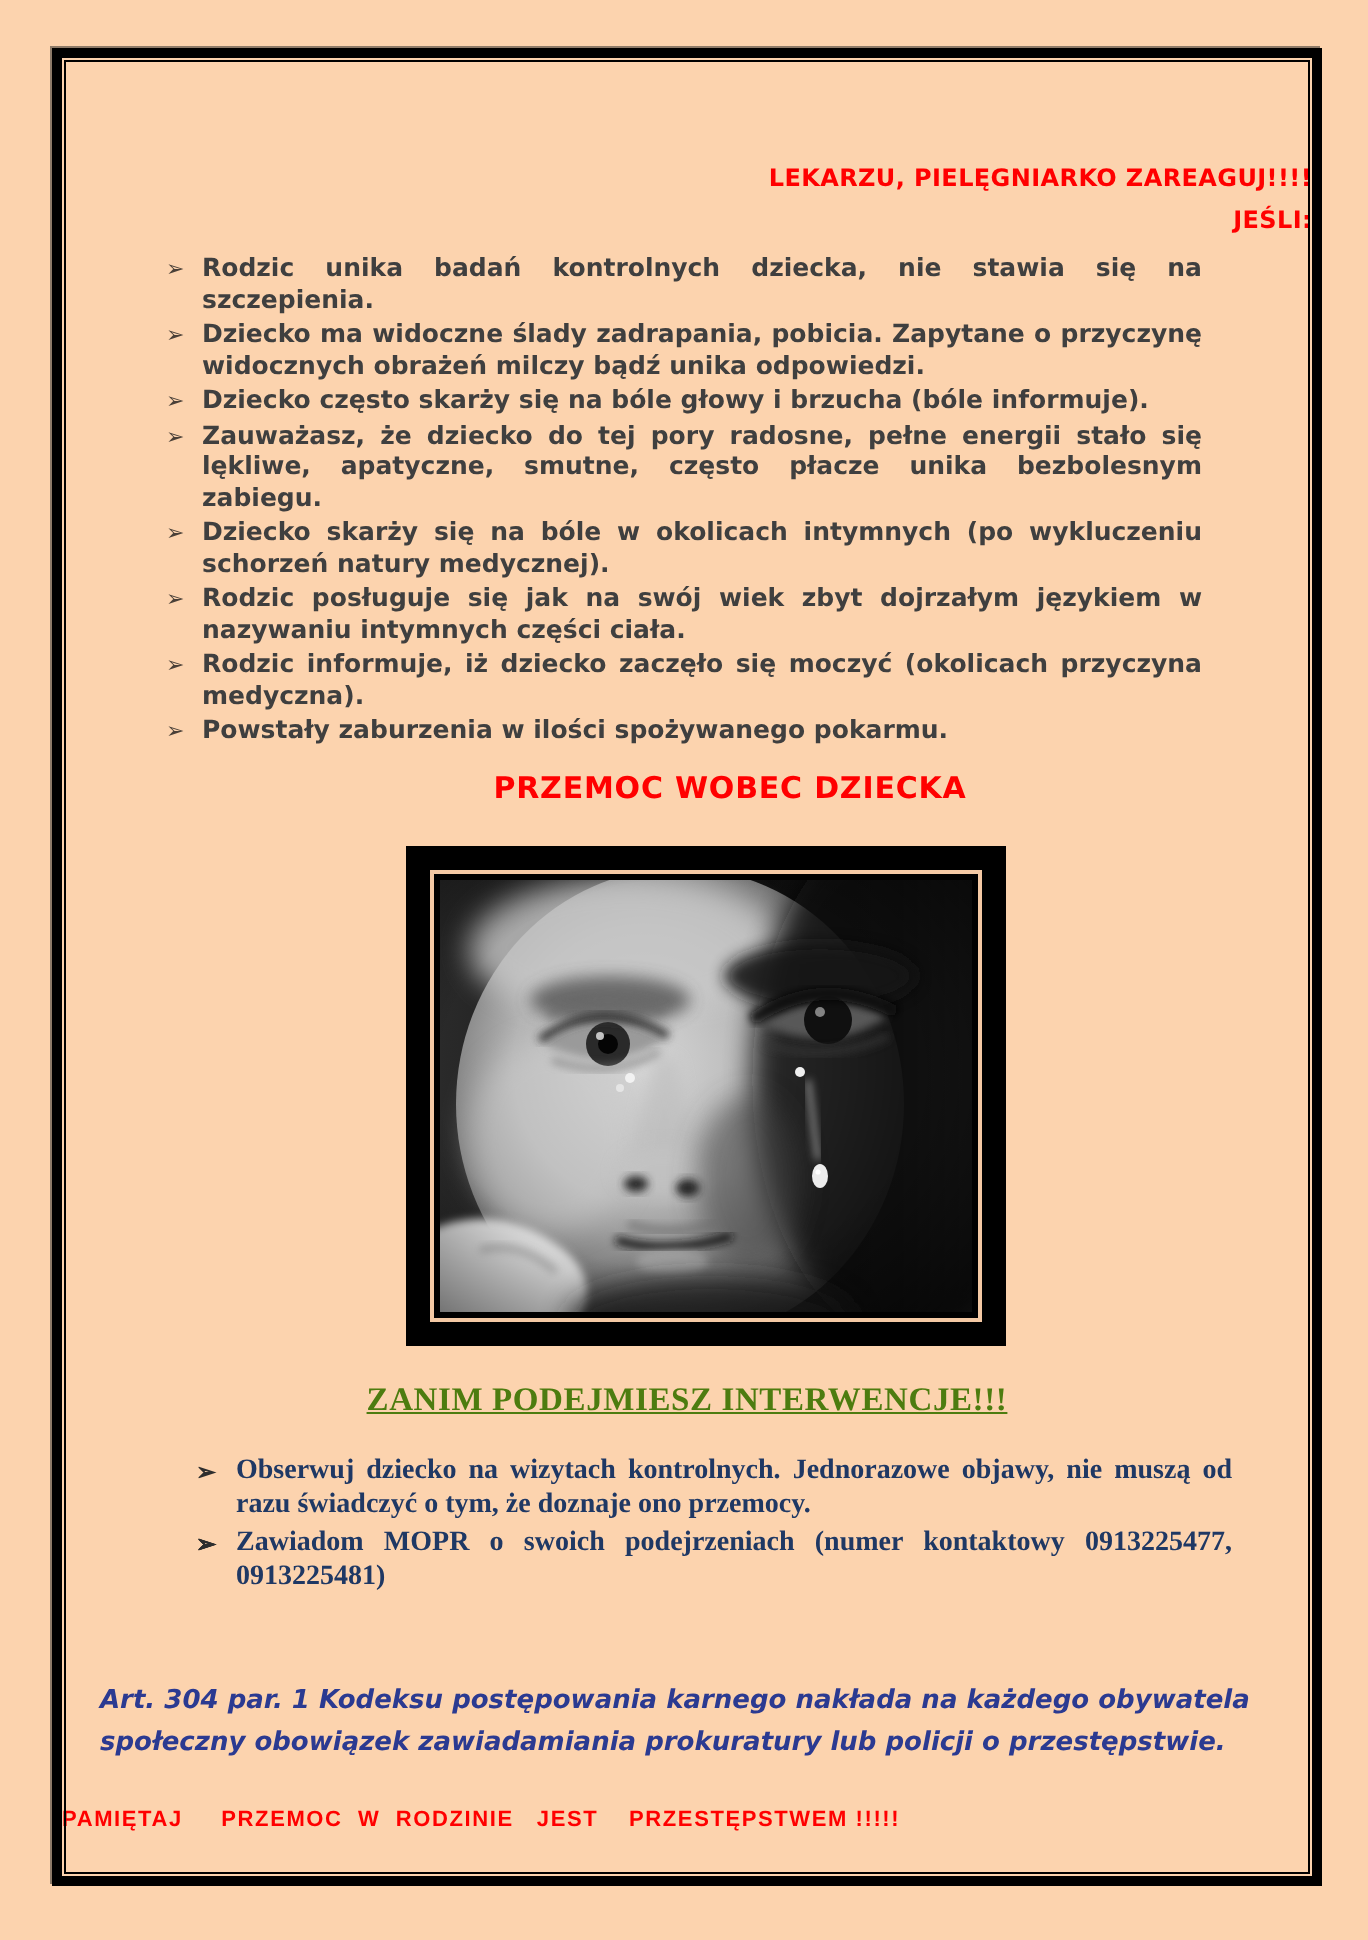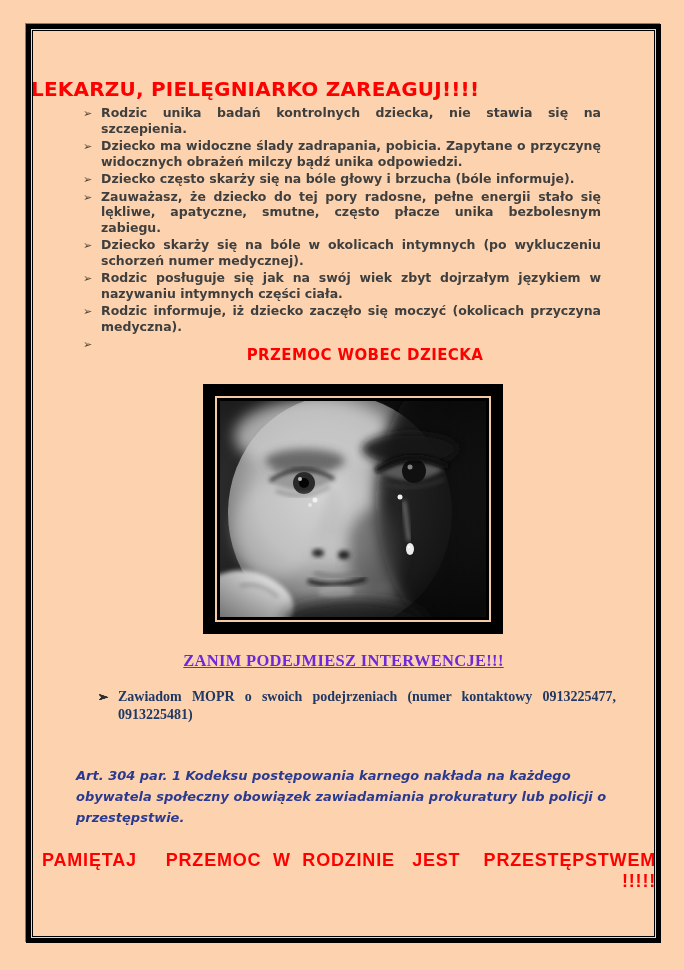--- a/index.html
+++ b/index.html
@@ -21,24 +21,24 @@
   }
   .frame::after {
     content: "";
     position: absolute; inset: 1px;
     border: 1px solid #000;
     pointer-events: none;
   }
   .content { position: relative; height: 100%; padding-top: 50px; box-sizing: border-box; }
 
   .title {
-    text-align: left;
+    text-align: right;
     color: #ff0000;
     font-weight: bold;
-    font-size: 20px;
+    font-size: 12px;
     line-height: 21px;
     margin: 0;
     letter-spacing: 0.2px;
   }
 
   ul.arrow-list {
     list-style: none;
     margin: 5px 55px 0 52px;
     padding: 0;
     color: #3f3f3f;
@@ -73,21 +73,21 @@
   .photo-mat {
     border: 2px solid #f4c9a4;
     background: #000;
     padding: 3px;
   }
   .photo-mat svg { display: block; }
 
   .interv-heading {
     font-family: "Liberation Serif", serif;
     text-align: center;
-    color: #6d28d9;
+    color: #4d7c0f;
     font-weight: bold;
     font-size: 16.5px;
     margin: 17px 0 0 0;
     text-decoration: underline;
     letter-spacing: 0.3px;
   }
 
   ul.serif-list {
     list-style: none;
     font-family: "Liberation Serif", serif;
@@ -99,57 +99,58 @@
     line-height: 17.5px;
     text-align: justify;
   }
   ul.serif-list li { position: relative; padding-left: 20px; margin: 0 0 1px 0; }
   ul.serif-list li .bullet {
     position: absolute; left: 0; top: 1px;
     font-size: 12px; color: #2e2e2e;
   }
 
   .legal-note {
-    margin: 42px 28px 0 45px;
+    margin: 42px 28px 0 19px;
     color: #2b3a91;
     font-weight: bold;
     font-style: italic;
     font-size: 13px;
     line-height: 21px;
   }
 
   .footer-warning {
     font-family: "Liberation Sans", sans-serif;
     margin: 22px 0 0 0;
-    text-align: right;
+    text-align: left;
     color: #ff0000;
     font-weight: bold;
-    font-size: 18px;
+    font-size: 11px;
     letter-spacing: 0.8px;
     white-space: pre-wrap;
   }
 </style>
 </head>
 <body>
 
 <div class="page">
   <div class="frame">
     <div class="content">
 
       <h1 class="title">LEKARZU, PIELĘGNIARKO ZAREAGUJ!!!!</h1>
+      <h1 class="title">JEŚLI:</h1>
 
       <ul class="arrow-list">
           <li><span class="bullet">➢</span><span>Rodzic unika badań kontrolnych dziecka, nie stawia się na szczepienia.</span></li>
           <li><span class="bullet">➢</span><span>Dziecko ma widoczne ślady zadrapania, pobicia. Zapytane o przyczynę widocznych obrażeń milczy bądź unika odpowiedzi.</span></li>
           <li><span class="bullet">➢</span><span>Dziecko często skarży się na bóle głowy i brzucha (bóle informuje).</span></li>
           <li><span class="bullet">➢</span><span>Zauważasz, że dziecko do tej pory radosne, pełne energii stało się lękliwe, apatyczne, smutne, często płacze unika bezbolesnym zabiegu.</span></li>
-          <li><span class="bullet">➢</span><span>Dziecko skarży się na bóle w okolicach intymnych (po wykluczeniu schorzeń numer medycznej).</span></li>
+          <li><span class="bullet">➢</span><span>Dziecko skarży się na bóle w okolicach intymnych (po wykluczeniu schorzeń natury medycznej).</span></li>
           <li><span class="bullet">➢</span><span>Rodzic posługuje się jak na swój wiek zbyt dojrzałym językiem w nazywaniu intymnych części ciała.</span></li>
           <li><span class="bullet">➢</span><span>Rodzic informuje, iż dziecko zaczęło się moczyć (okolicach przyczyna medyczna).</span></li>
-          <li><span class="bullet">➢</span></li>
+          <li><span class="bullet">➢</span><span>Powstały zaburzenia w ilości spożywanego pokarmu.</span></li>
         </ul>
 
       <h2 class="photo-heading">PRZEMOC WOBEC DZIECKA</h2>
 
       <div class="photo-frame">
         <div class="photo-mat">
           <svg width="266" height="216" viewBox="0 0 266 216" role="img">
             <defs>
               <radialGradient id="g-face" cx="42%" cy="42%" r="65%">
                 <stop offset="0%" stop-color="#d6d6d6"></stop>
@@ -220,21 +221,21 @@
             <path d="M20,185 Q40,180 58,196" stroke="#9a9a9a" stroke-width="3" fill="none" filter="url(#b2)" opacity="0.7"></path>
             <ellipse cx="135" cy="220" rx="72" ry="22" fill="#1c1c1c" filter="url(#b7)" opacity="0.8"></ellipse>
             <rect width="266" height="216" fill="url(#g-vig)"></rect>
           </svg>
         </div>
       </div>
 
       <h2 class="interv-heading">ZANIM PODEJMIESZ INTERWENCJE!!!</h2>
 
       <ul class="serif-list">
-          <li><span class="bullet">➢</span></li>
+          <li><span class="bullet">➢</span><span>Obserwuj dziecko na wizytach kontrolnych. Jednorazowe objawy, nie muszą od razu  świadczyć o tym, że doznaje ono przemocy.</span></li>
           <li><span class="bullet">➢</span></li>
           <li><span class="bullet">➢</span></li>
           <li><span class="bullet">➢</span><span>Zawiadom MOPR o swoich podejrzeniach (numer kontaktowy 0913225477, 0913225481)</span></li>
         </ul>
 
       <p class="legal-note">Art. 304 par. 1 Kodeksu postępowania karnego nakłada na każdego obywatela społeczny obowiązek zawiadamiania prokuratury lub policji o przestępstwie.</p>
 
       <p class="footer-warning">PAMIĘTAJ     PRZEMOC  W  RODZINIE   JEST    PRZESTĘPSTWEM !!!!!</p>
 
     </div>

